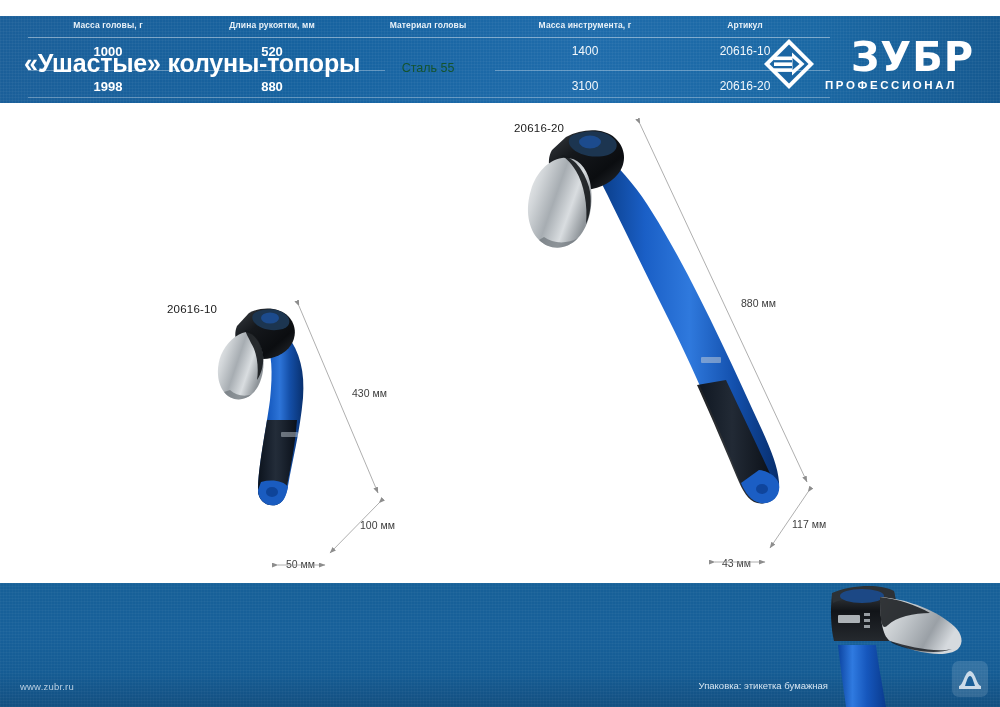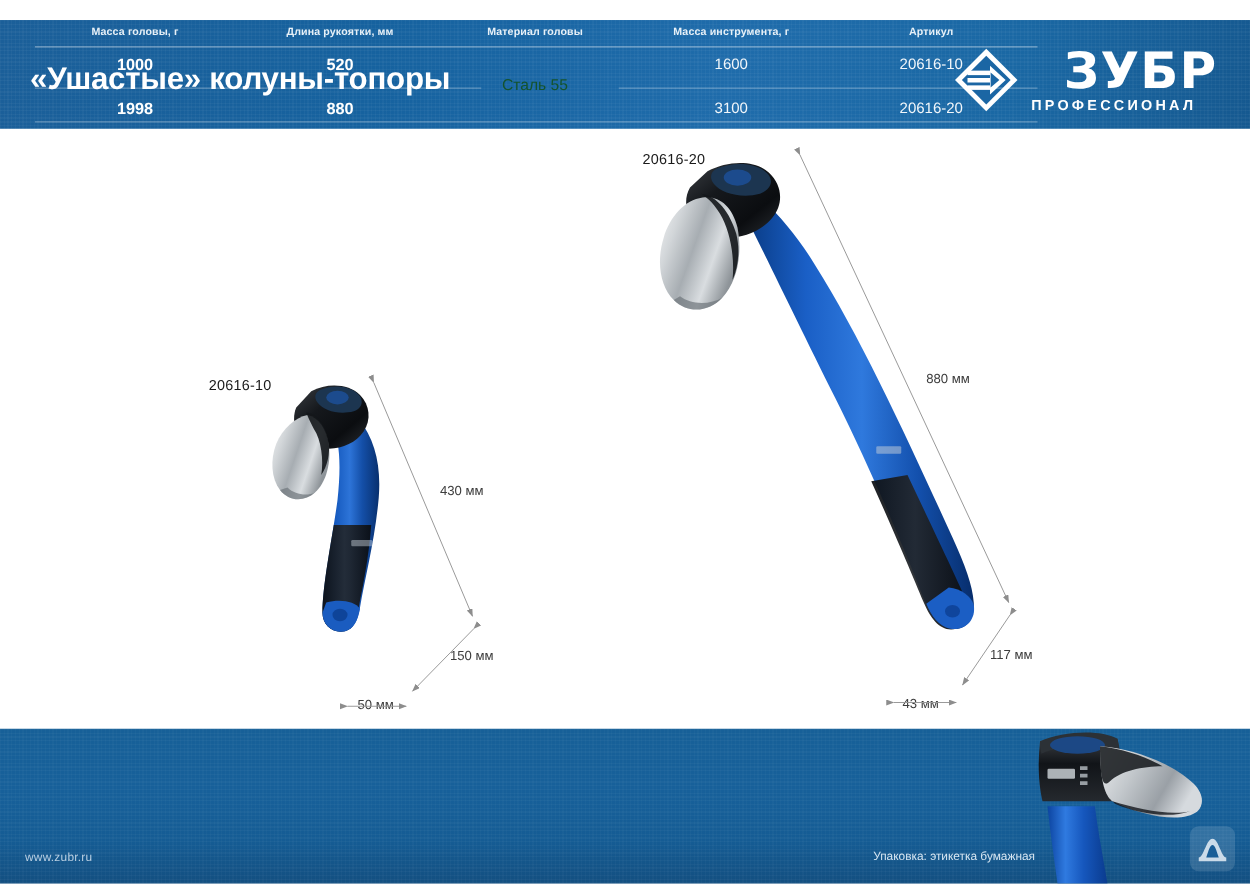--- a/index.html
+++ b/index.html
@@ -259,21 +259,21 @@
       </div>
     </div>
   </div>
 
   <div class="main"></div>
 
   <div class="sku-label sku-small">20616-10</div>
   <div class="sku-label sku-large">20616-20</div>
 
   <div class="dim-label dim-430">430 мм</div>
-  <div class="dim-label dim-150">150 мм</div>
+  <div class="dim-label dim-150">100 мм</div>
   <div class="dim-label dim-50">50 мм</div>
   <div class="dim-label dim-880">880 мм</div>
   <div class="dim-label dim-195">117 мм</div>
   <div class="dim-label dim-65">43 мм</div>
 
   <svg class="svg-layer" viewBox="0 0 1000 707">
     <defs>
       <marker id="arrHead" markerWidth="9" markerHeight="9" refX="7.5" refY="3" orient="auto">
         <path d="M0,0 L8,3 L0,6 z" fill="#8d8d8d"></path>
       </marker>
@@ -441,21 +441,21 @@
     <div class="col-head" style="left:108px">Масса головы, г</div>
     <div class="col-head" style="left:272px">Длина рукоятки, мм</div>
     <div class="col-head" style="left:428px">Материал головы</div>
     <div class="col-head" style="left:585px">Масса инструмента, г</div>
     <div class="col-head" style="left:745px">Артикул</div>
 
     <div class="rule" style="left:28px; top:37px; width:802px;"></div>
 
     <div class="cell cell-bold row1" style="left:108px">1000</div>
     <div class="cell cell-bold row1" style="left:272px">520</div>
-    <div class="cell cell-norm row1" style="left:585px">1600</div>
+    <div class="cell cell-norm row1" style="left:585px">1400</div>
     <div class="cell cell-norm row1" style="left:745px">20616-10</div>
 
     <div class="cell cell-merge rowmerge" style="left:428px">Сталь 55</div>
 
     <div class="rule rule-dim" style="left:28px;  top:70px; width:357px;"></div>
     <div class="rule rule-dim" style="left:495px; top:70px; width:335px;"></div>
 
     <div class="cell cell-bold row2" style="left:108px">1998</div>
     <div class="cell cell-bold row2" style="left:272px">880</div>
     <div class="cell cell-norm row2" style="left:585px">3100</div>

